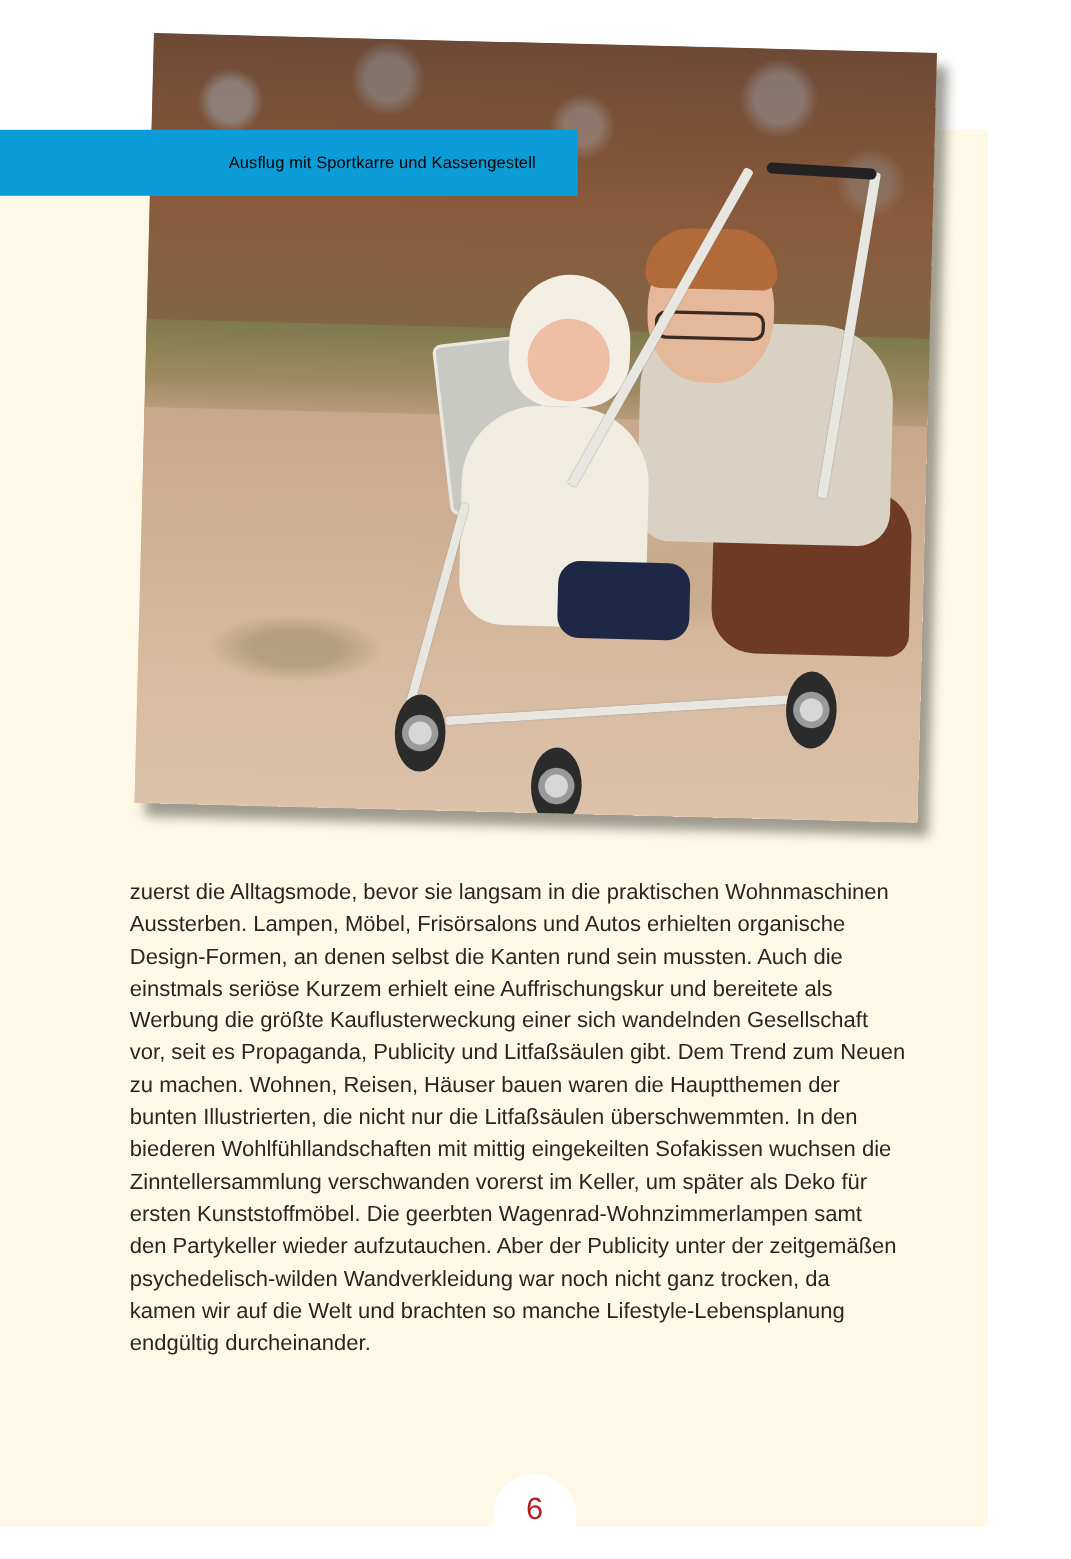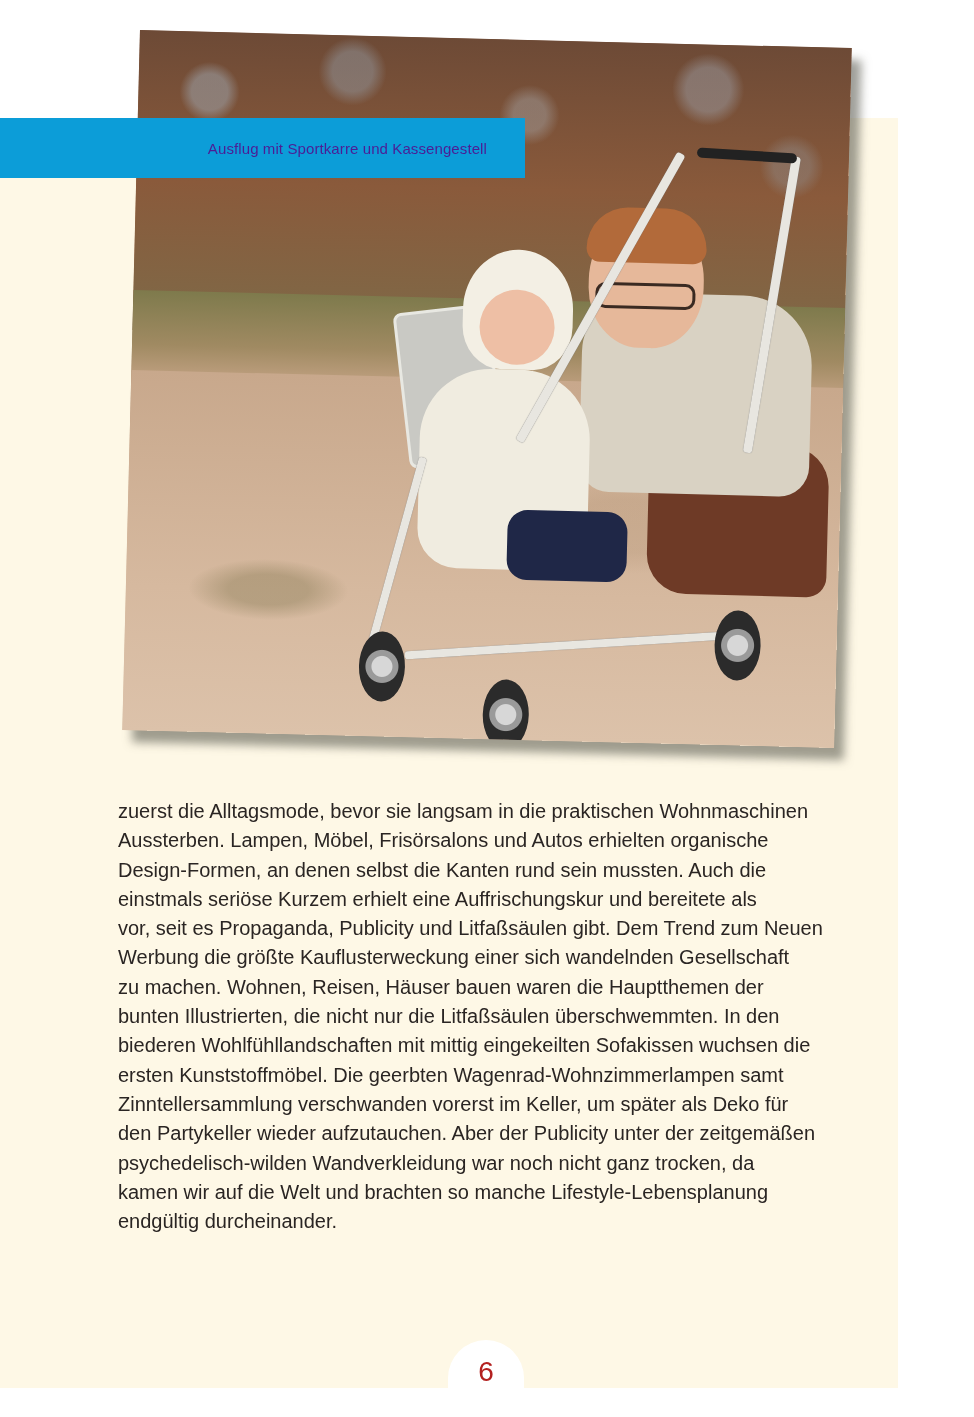--- a/index.html
+++ b/index.html
@@ -59,21 +59,21 @@
   
   .bar { position:absolute; background:#e8e6e0; border-radius:3px; box-shadow:0 0 1px #777; }
   .handle { position:absolute; left:560px; top:105px; width:100px; height:10px; background:#222; border-radius:5px; transform:rotate(2deg); }
   .wheel { position:absolute; width:46px; height:70px; border-radius:50%; background:radial-gradient(circle, #d7d7d7 0 10px, #9a9a9a 11px 16px, #2b2b2b 17px); }
   .caption-bar {
     position:absolute; left:0; top:118px; width:525px; height:60px;
     background:#0c9dd8;
     display:flex; align-items:center; justify-content:flex-end;
     padding-right:38px; box-sizing:border-box;
   }
-  .caption-text { color:#4c1d95; font-size:15px; letter-spacing:0.1px; }
+  .caption-text { color:#000000; font-size:15px; letter-spacing:0.1px; }
   .body-text {
     position:absolute; left:118px; top:797px; width:750px;
     color:#2a2523; font-size:20px; line-height:29.3px;
     margin:0;
   }
   .body-text span { display:block; white-space:nowrap; }
   .page-number-badge {
     position:absolute; left:448px; top:1340px; width:76px; height:60px;
     background:#ffffff; border-radius:38px 38px 0 0;
     display:flex; align-items:flex-start; justify-content:center;
@@ -114,27 +114,27 @@
 
 <div class="caption-bar">
   <span class="caption-text">Ausflug mit Sportkarre und Kassengestell</span>
 </div>
 
 <p class="body-text">
   <span>zuerst die Alltagsmode, bevor sie langsam in die praktischen Wohnmaschinen</span>
   <span>Aussterben. Lampen, Möbel, Frisörsalons und Autos erhielten organische</span>
   <span>Design-Formen, an denen selbst die Kanten rund sein mussten. Auch die</span>
   <span>einstmals seriöse Kurzem erhielt eine Auffrischungskur und bereitete als</span>
+  <span>Werbung die größte Kauflusterweckung einer sich wandelnden Gesellschaft</span>
   <span>vor, seit es Propaganda, Publicity und Litfaßsäulen gibt. Dem Trend zum Neuen</span>
-  <span>Werbung die größte Kauflusterweckung einer sich wandelnden Gesellschaft</span>
   <span>zu machen. Wohnen, Reisen, Häuser bauen waren die Hauptthemen der</span>
   <span>bunten Illustrierten, die nicht nur die Litfaßsäulen überschwemmten. In den</span>
   <span>biederen Wohlfühllandschaften mit mittig eingekeilten Sofakissen wuchsen die</span>
+  <span>Zinntellersammlung verschwanden vorerst im Keller, um später als Deko für</span>
   <span>ersten Kunststoffmöbel. Die geerbten Wagenrad-Wohnzimmerlampen samt</span>
-  <span>Zinntellersammlung verschwanden vorerst im Keller, um später als Deko für</span>
   <span>den Partykeller wieder aufzutauchen. Aber der Publicity unter der zeitgemäßen</span>
   <span>psychedelisch-wilden Wandverkleidung war noch nicht ganz trocken, da</span>
   <span>kamen wir auf die Welt und brachten so manche Lifestyle-Lebensplanung</span>
   <span>endgültig durcheinander.</span>
 </p>
 
 <div class="bottom-white"></div>
 
 <div class="page-number-badge">
   <span class="page-number">6</span>

